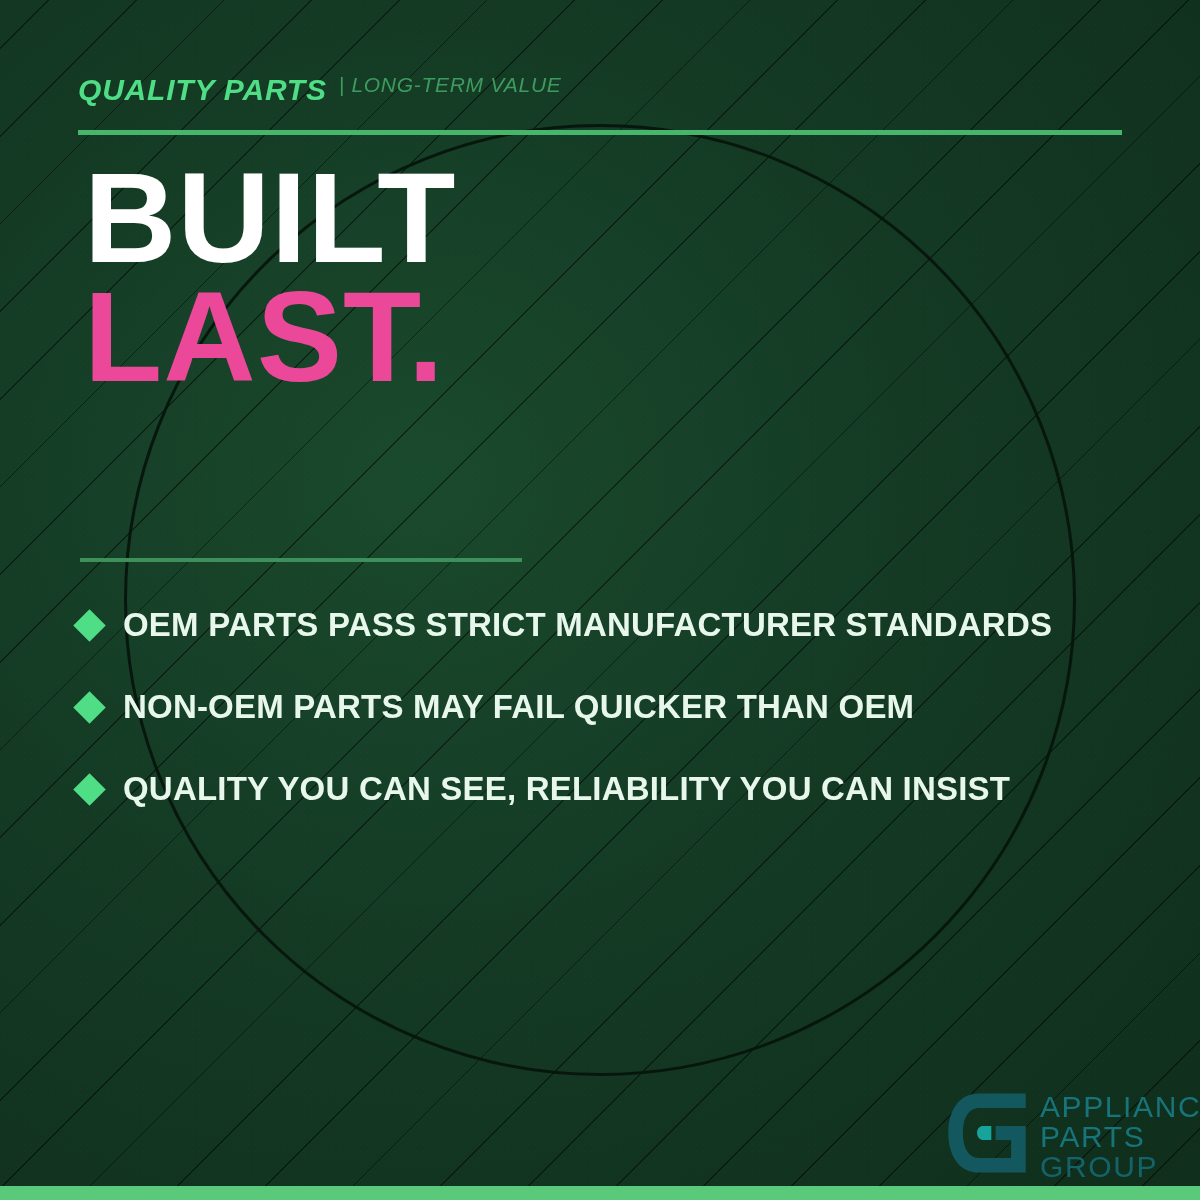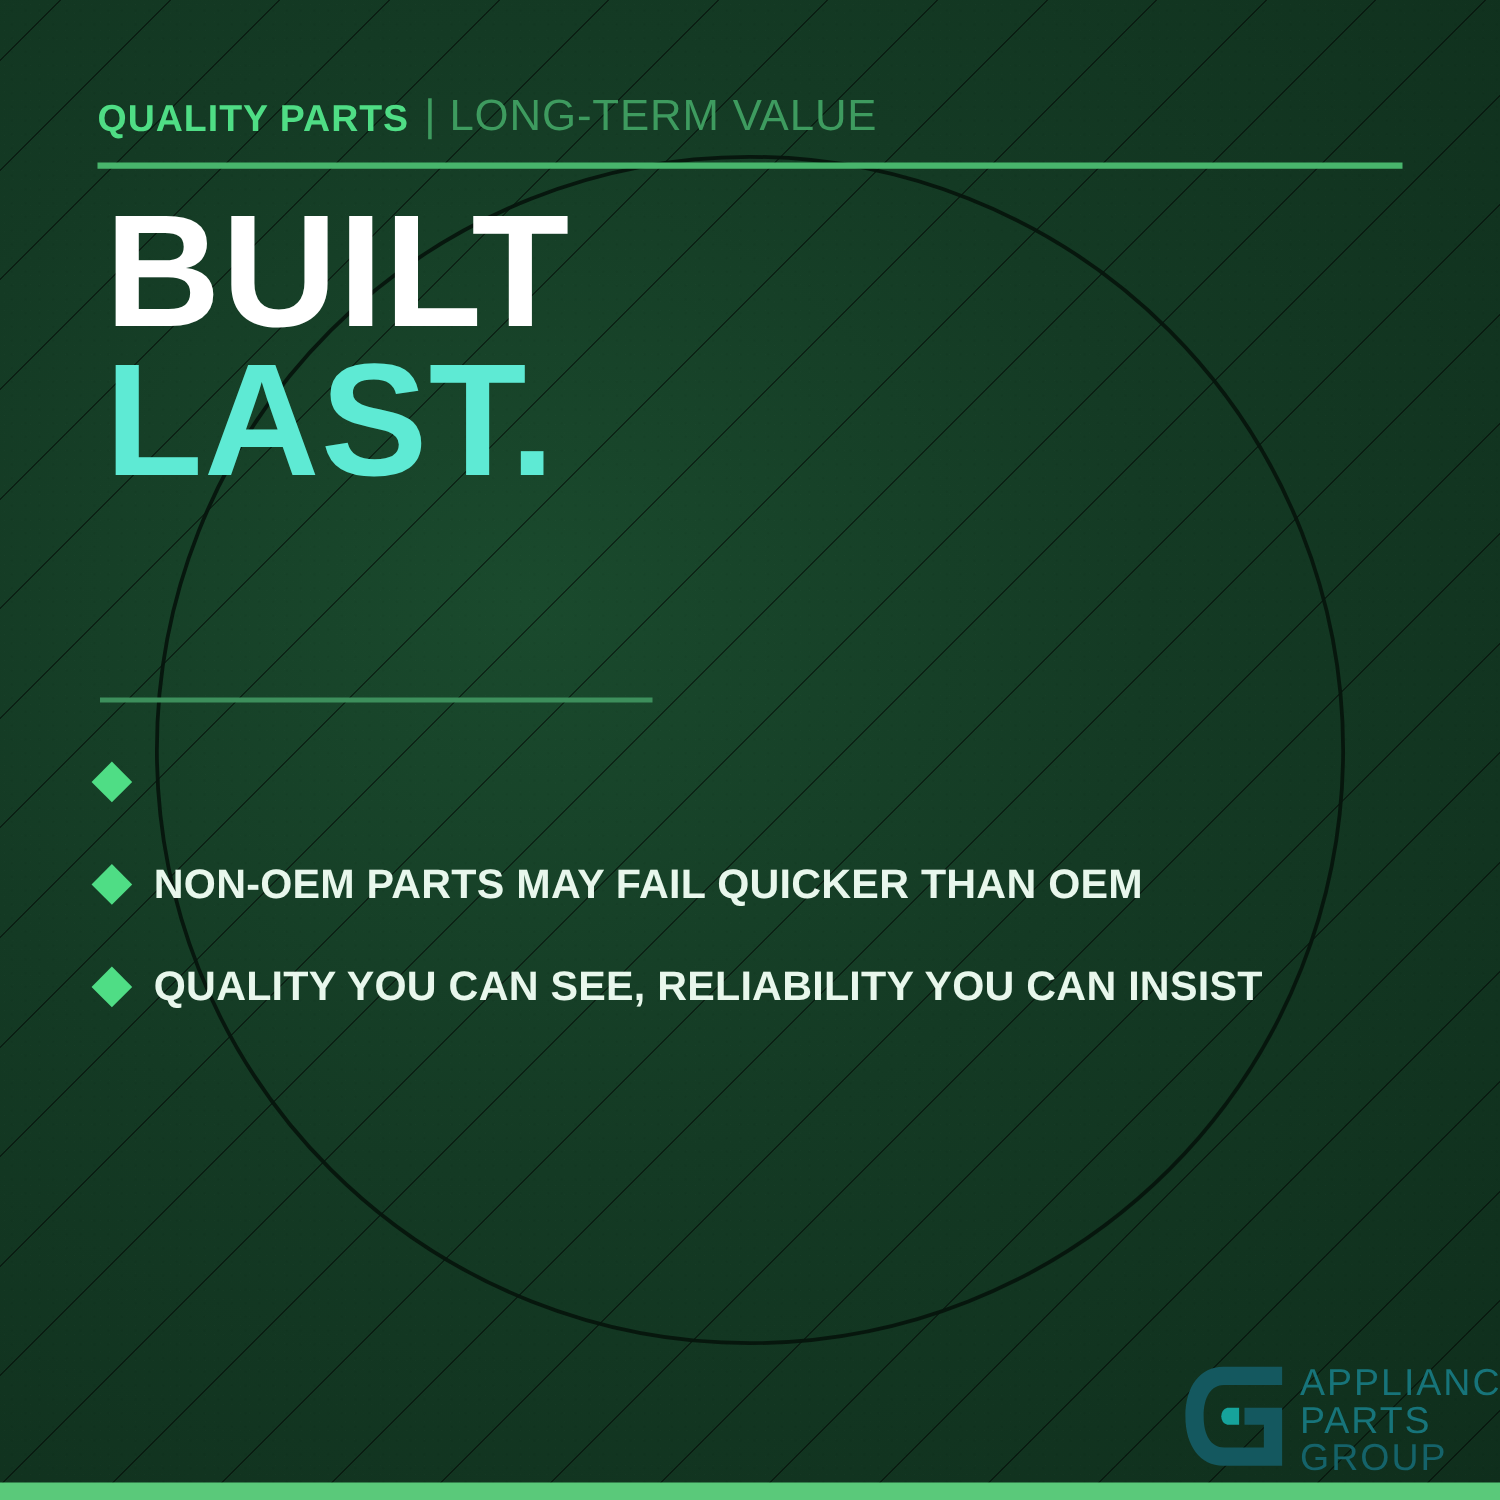--- a/index.html
+++ b/index.html
@@ -65,31 +65,32 @@
   .content {
     position: absolute;
     inset: 0;
   }
 
   .eyebrow {
     position: absolute;
     left: 78px;
     top: 73px;
     display: flex;
-    align-items: flex-end;
+    align-items: flex-start;
     white-space: nowrap;
+    font-style: italic;
   }
   .eyebrow-main {
     font-size: 30px;
     font-weight: bold;
     color: #4fdd85;
     letter-spacing: 0.8px;
   }
   .eyebrow-sub {
-    font-size: 35px;
+    font-size: 21px;
     font-weight: normal;
     color: #3e9b5f;
     letter-spacing: 0.7px;
     margin-left: 12px;
   }
 
   .header-rule {
     position: absolute;
     left: 78px;
     top: 130px;
@@ -105,21 +106,21 @@
     font-family: Liberation Sans, sans-serif;
     font-weight: bold;
     line-height: 0.93;
   }
   .headline-line {
     font-size: 128px;
     letter-spacing: 1px;
     display: block;
   }
   .hl-white { color: #ffffff; }
-  .hl-green { color: #5eead4; }
+  .hl-green { color: #ec4899; }
 
   .divider {
     position: absolute;
     left: 80px;
     top: 558px;
     width: 442px;
     height: 4px;
     background: #3d8f5c;
   }
 
@@ -210,20 +211,21 @@
     <div class="headline">
       <span class="headline-line hl-white">BUILT</span>
       <span class="headline-line hl-green">LAST.</span>
     </div>
 
     <div class="divider"></div>
 
     <div class="bullets">
       <div class="bullet">
         <span class="bullet-marker"></span>
+        <span class="bullet-text">OEM PARTS PASS STRICT MANUFACTURER STANDARDS</span>
       </div>
       <div class="bullet">
         <span class="bullet-marker"></span>
         <span class="bullet-text">NON-OEM PARTS MAY FAIL QUICKER THAN OEM</span>
       </div>
       <div class="bullet">
         <span class="bullet-marker"></span>
         <span class="bullet-text">QUALITY YOU CAN SEE, RELIABILITY YOU CAN INSIST</span>
       </div>
     </div>

